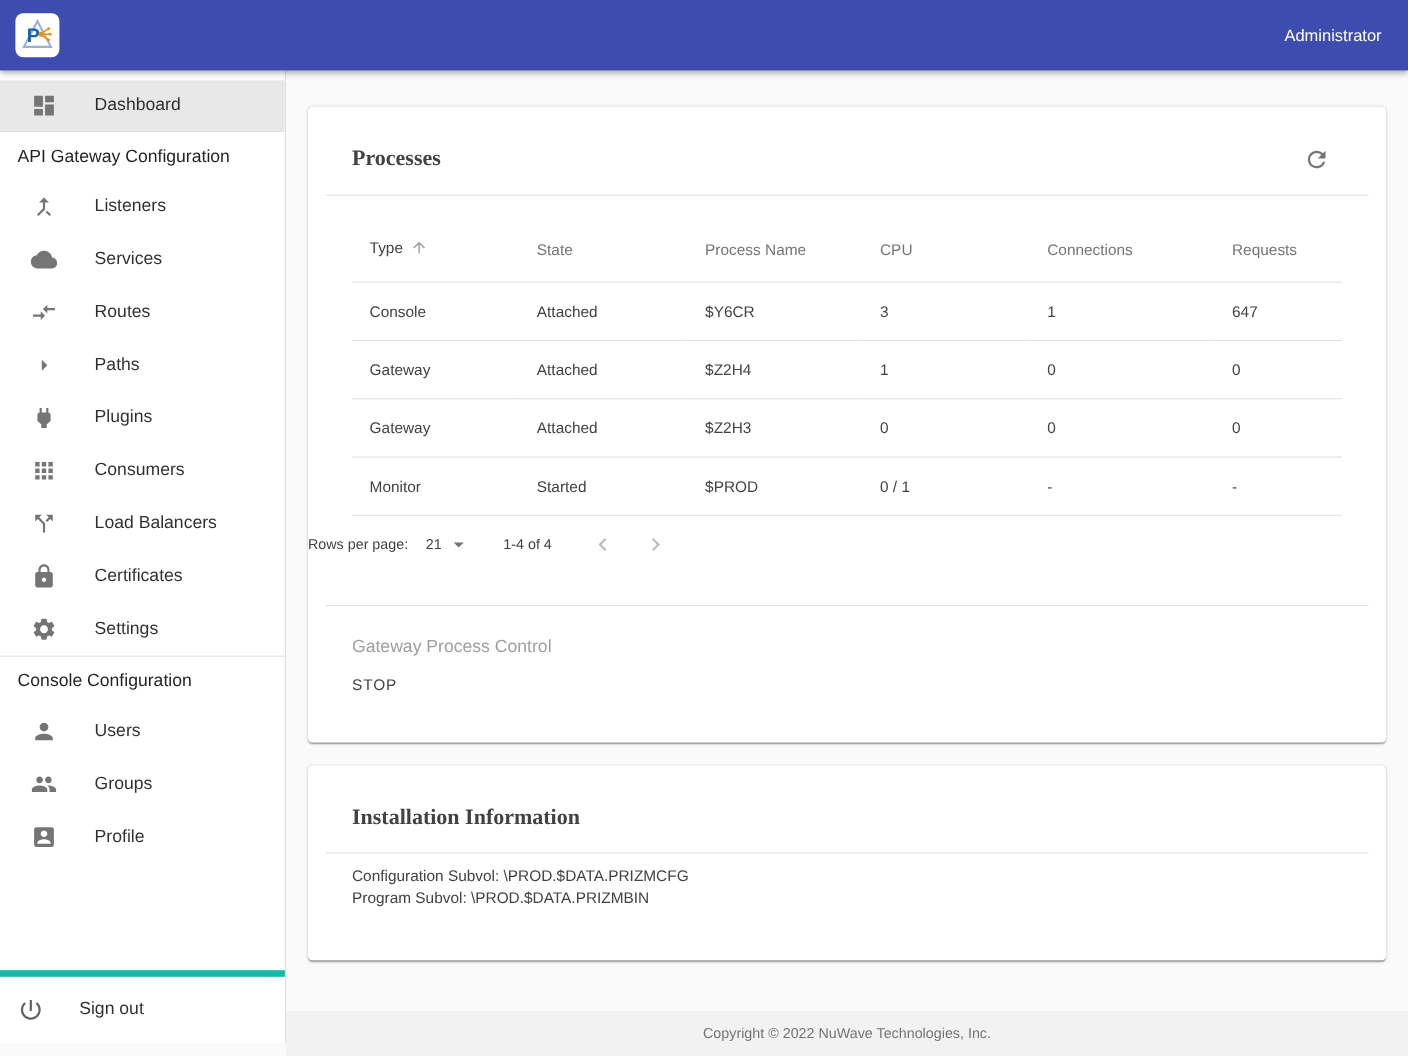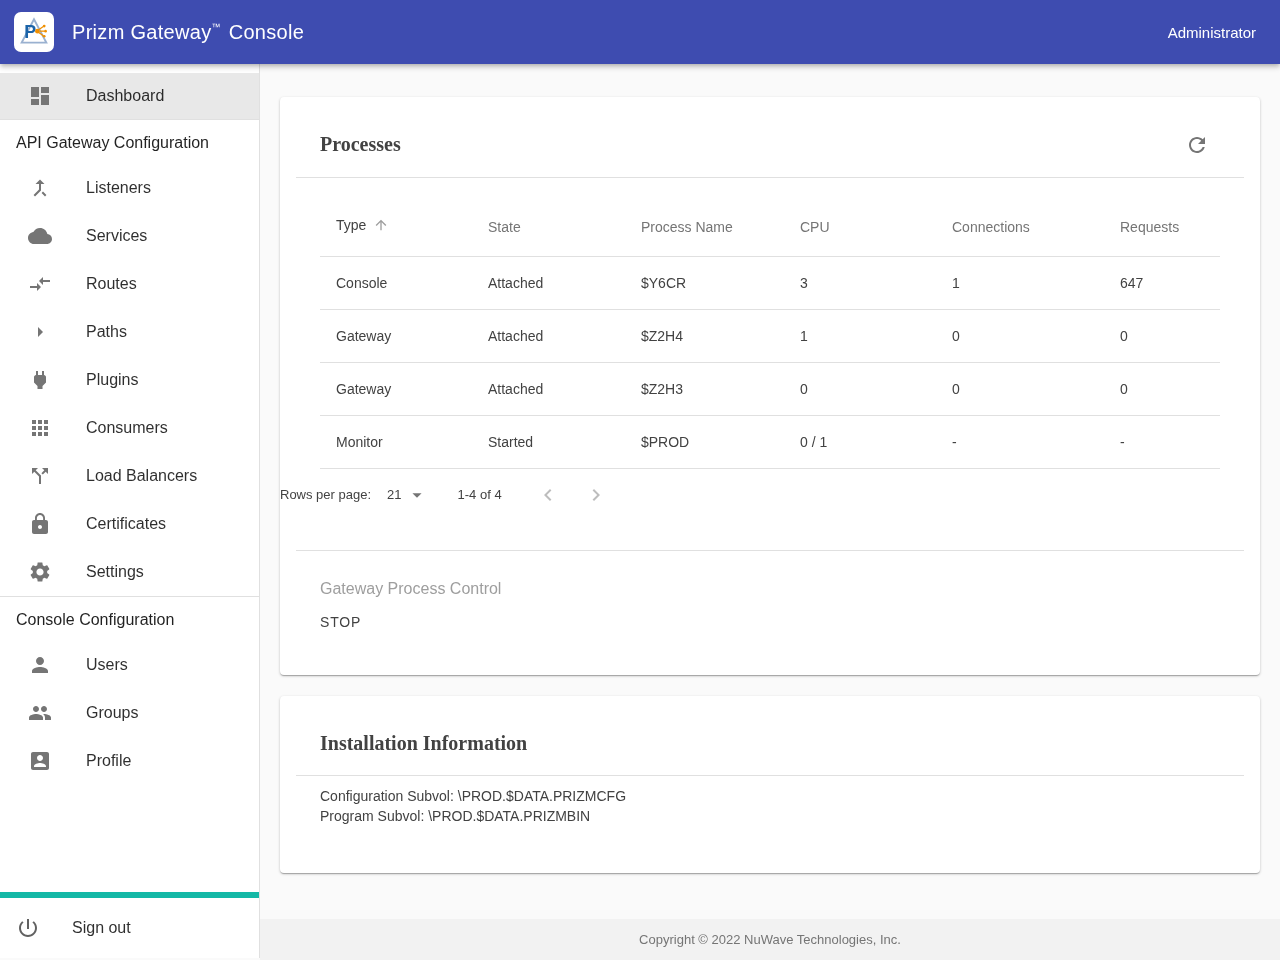--- a/index.html
+++ b/index.html
@@ -15,21 +15,21 @@
   .logo-box {
     width: 40px; height: 40px; background: #fff; border-radius: 7px;
     margin-left: 14px; display: flex; align-items: center; justify-content: center;
   }
   .app-title { color: #fff; font-size: 20px; font-weight: 500; margin-left: 18px; letter-spacing: .3px; }
   .app-title sup { font-size: 9px; vertical-align: 9px; margin-right: 2px; }
   .admin-btn { margin-left: auto; margin-right: 24px; color: #fff; font-size: 15px; font-weight: 500; cursor: pointer; }
 
   
   .sidebar {
-    position: absolute; top: 64px; left: 0; width: 260px; bottom: 2px;
+    position: absolute; top: 64px; left: 0; width: 260px; bottom: 12px;
     background: #fff; border-right: 1px solid #e0e0e0;
   }
   .sidebar-nav { padding-top: 9px; }
   .nav-item {
     height: 46px; display: flex; align-items: center; padding-left: 28px;
     font-size: 16px; color: rgba(0,0,0,.82); cursor: pointer;
   }
   .nav-item.active { background: #e8e8e8; }
   .nav-icon { width: 24px; height: 24px; color: #757575; margin-right: 34px; flex: none; display: inline-flex; }
   .nav-item + .nav-item, .section-items .nav-item { height: 48px; }
@@ -113,21 +113,20 @@
       <text x="8.5" y="27.5" font-size="21" font-weight="bold" fill="#1b63a8" font-family="Liberation Sans, sans-serif">P</text>
       <circle cx="24" cy="19" r="2.7" fill="#ef8f00"></circle>
       <line x1="25.5" y1="17.3" x2="31" y2="13.5" stroke="#ef8f00" stroke-width="1.5"></line>
       <line x1="26.8" y1="19" x2="32.5" y2="19" stroke="#ef8f00" stroke-width="1.5"></line>
       <line x1="25.5" y1="20.7" x2="31" y2="24.5" stroke="#ef8f00" stroke-width="1.5"></line>
       <circle cx="32" cy="13" r="1.6" fill="#ef8f00"></circle>
       <circle cx="33.6" cy="19" r="1.6" fill="#ef8f00"></circle>
       <circle cx="32" cy="25" r="1.6" fill="#ef8f00"></circle>
     </svg>
   </div>
-  <div class="app-title"><span>Prizm Gateway</span><sup>™</sup> <span>Console</span></div>
   <div class="admin-btn">Administrator</div>
 </header>
 
 <nav class="sidebar">
   <div class="sidebar-nav">
       <div class="nav-item active">
         <span class="nav-icon">
           <svg viewBox="0 0 24 24" width="24" height="24">
             <path d="M3 13h8V3H3v10zm0 8h8v-6H3v6zm10 0h8V11h-8v10zm0-18v6h8V3h-8z" fill="currentColor"></path>
           </svg>

